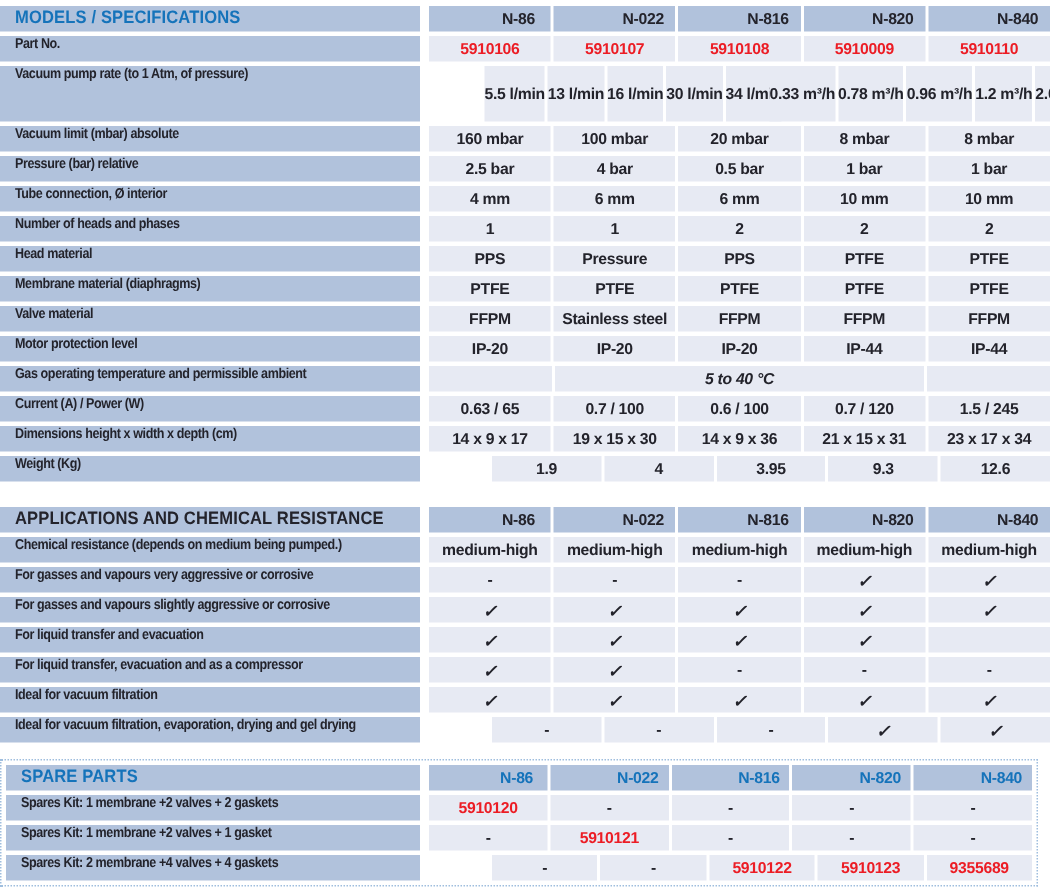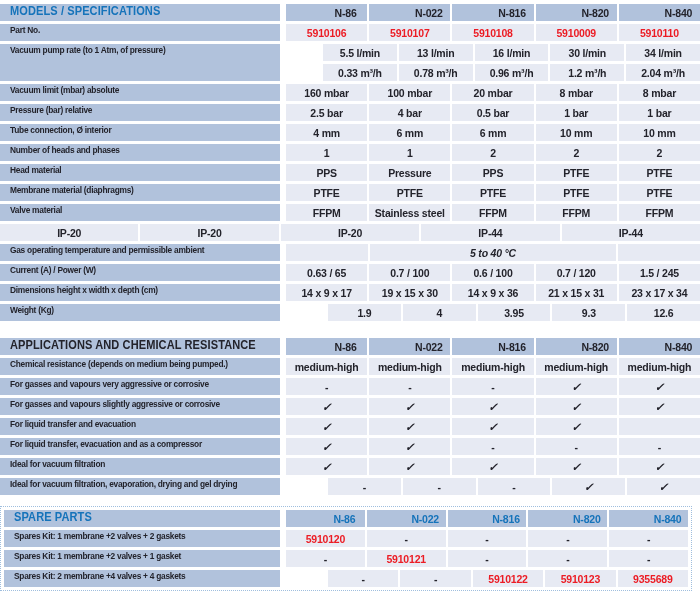--- a/index.html
+++ b/index.html
@@ -31,21 +31,21 @@
   #sec-spares .t-label{flex-basis:276px;width:276px;}
   .t-label > span{
     display:inline-block;white-space:nowrap;
     font-size:9.5px;font-weight:700;letter-spacing:-0.3px;color:var(--text-dark);
     transform:scaleX(0.88);transform-origin:0 50%;
   }
   .t-title > span{font-size:12px;letter-spacing:0.1px;transform:scaleX(0.92);}
   .c-blue-title > span{color:var(--accent-blue);}
   .c-dark-title > span{color:var(--text-dark);}
   .t-cells{flex:1 1 auto;display:flex;gap:2px;min-width:0;}
-  .t-subcol{flex:1 1 auto;display:flex;flex-direction:column;gap:3px;min-width:0;padding-left:37px;}
+  .t-subcol{flex:1 1 auto;display:flex;flex-direction:row;gap:3px;min-width:0;padding-left:37px;}
   .t-subcol .t-cells{flex:1 1 0;}
   .t-cell{
     flex:1 1 0;background:var(--data-cell-bg);
     display:flex;align-items:center;justify-content:center;
     font-size:10.5px;font-weight:700;color:var(--text-dark);
     letter-spacing:-0.2px;white-space:nowrap;overflow:visible;
   }
   .t-head{background:var(--header-cell-bg);font-size:10.5px;padding-left:38px;}
   .hdr-blue{color:var(--accent-blue);}
   .hdr-dark{color:var(--text-dark);}
@@ -180,20 +180,23 @@
         </div>
         <div class="t-cells">
           <div class="t-cell">FFPM</div>
           <div class="t-cell">Stainless steel</div>
           <div class="t-cell">FFPM</div>
           <div class="t-cell">FFPM</div>
           <div class="t-cell">FFPM</div>
         </div>
       </div>
       <div class="t-row">
+        <div class="t-label">
+          <span>Motor protection level</span>
+        </div>
         <div class="t-cells">
           <div class="t-cell">IP-20</div>
           <div class="t-cell">IP-20</div>
           <div class="t-cell">IP-20</div>
           <div class="t-cell">IP-44</div>
           <div class="t-cell">IP-44</div>
         </div>
       </div>
       <div class="t-row">
         <div class="t-label">

